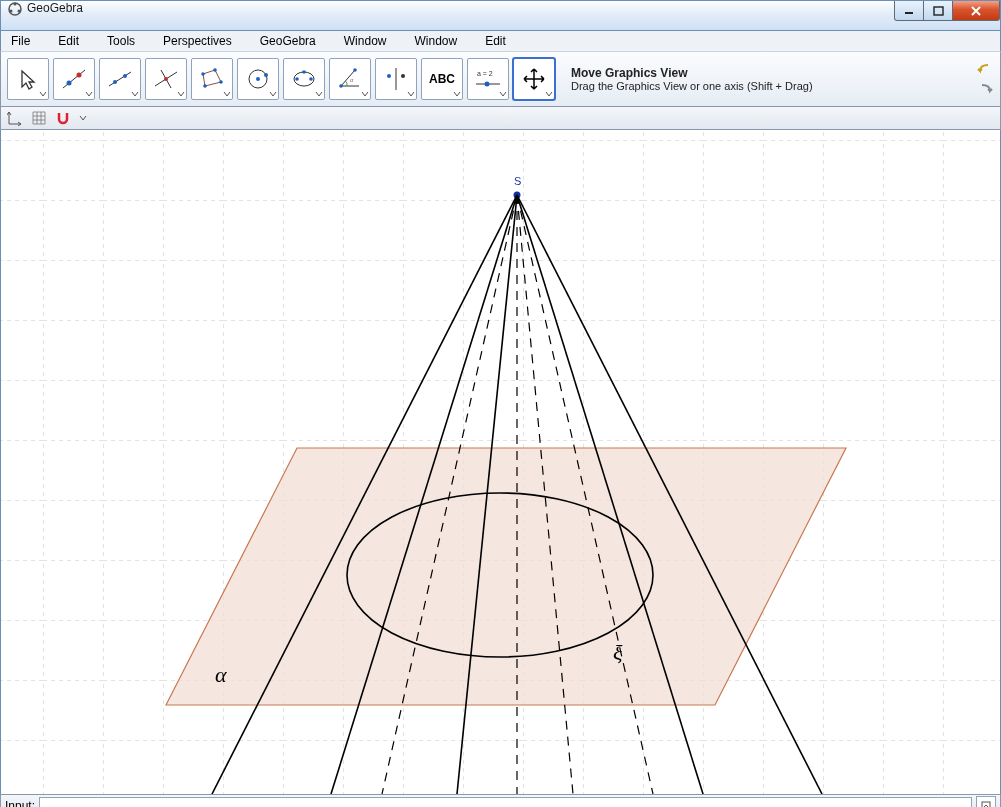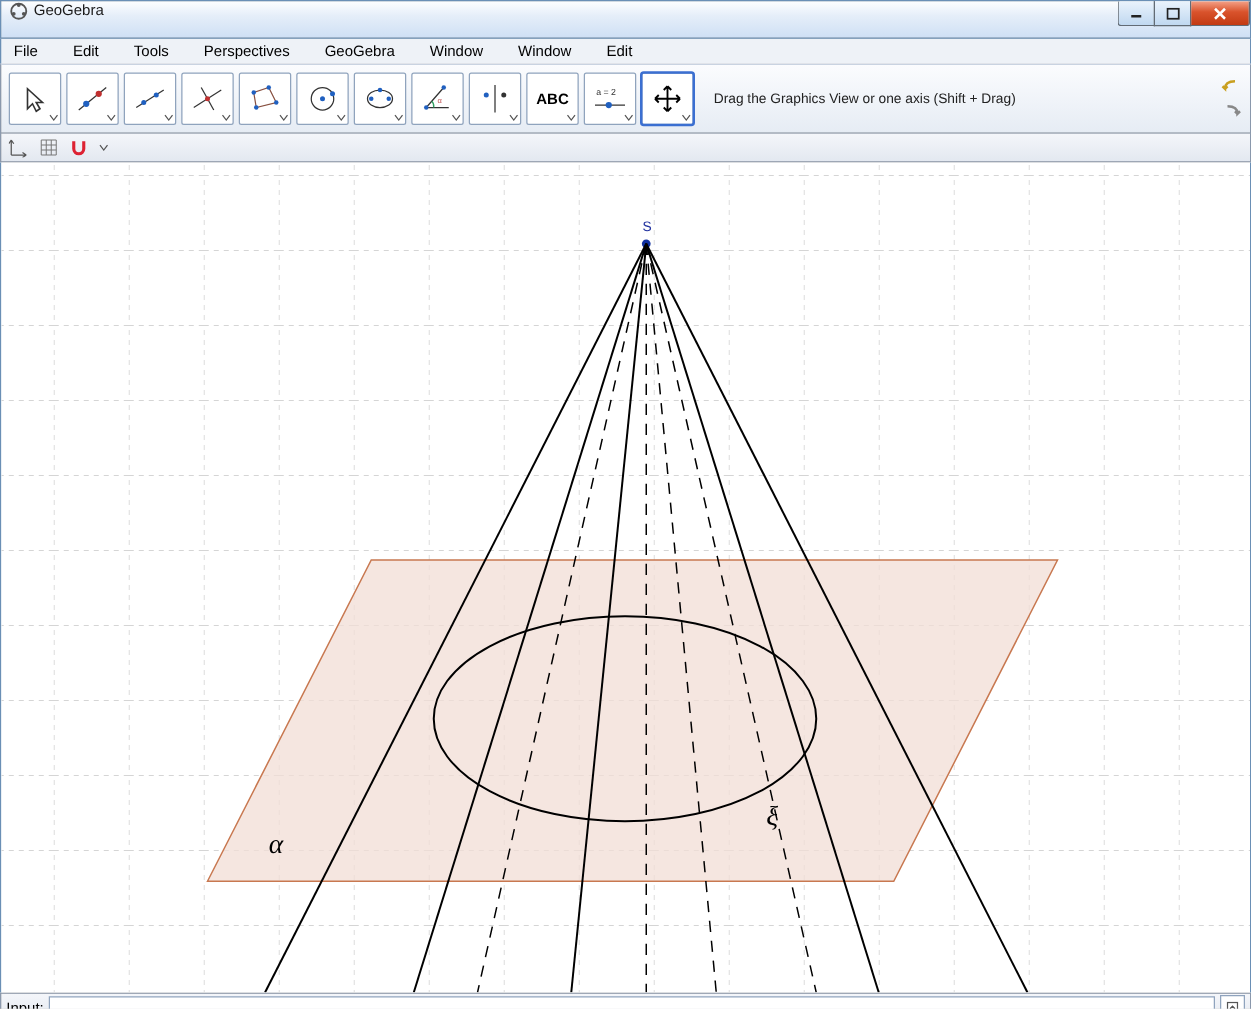--- a/index.html
+++ b/index.html
@@ -184,20 +184,21 @@
     </div>
   <div class="toolbtn selected">
       <svg width="26" height="26">
         <path d="M13 3 L13 23 M3 13 L23 13 M13 3 L10 6 M13 3 L16 6 M13 23 L10 20 M13 23 L16 20 M3 13 L6 10 M3 13 L6 16 M23 13 L20 10 M23 13 L20 16" stroke="#000" stroke-width="1.5" fill="none"></path>
       </svg>
       <svg class="drop" width="8" height="8">
         <path d="M1 2 L4 6 L7 2" fill="none" stroke="#555"></path>
       </svg>
     </div>
   <div class="tooltext">
+    <div class="ttitle">Move Graphics View</div>
     <div class="tdesc">Drag the Graphics View or one axis (Shift + Drag)</div>
   </div>
   <div class="toolright">
     <svg width="18" height="16">
         <path d="M12 4 Q4 4 4 10 L2 8 M4 10 L6 8" fill="none" stroke="#c9a020" stroke-width="2"></path>
       </svg>
     <svg width="18" height="16">
         <path d="M6 4 Q14 4 14 10 L16 8 M14 10 L12 8" fill="none" stroke="#888" stroke-width="2"></path>
       </svg>
   </div>

